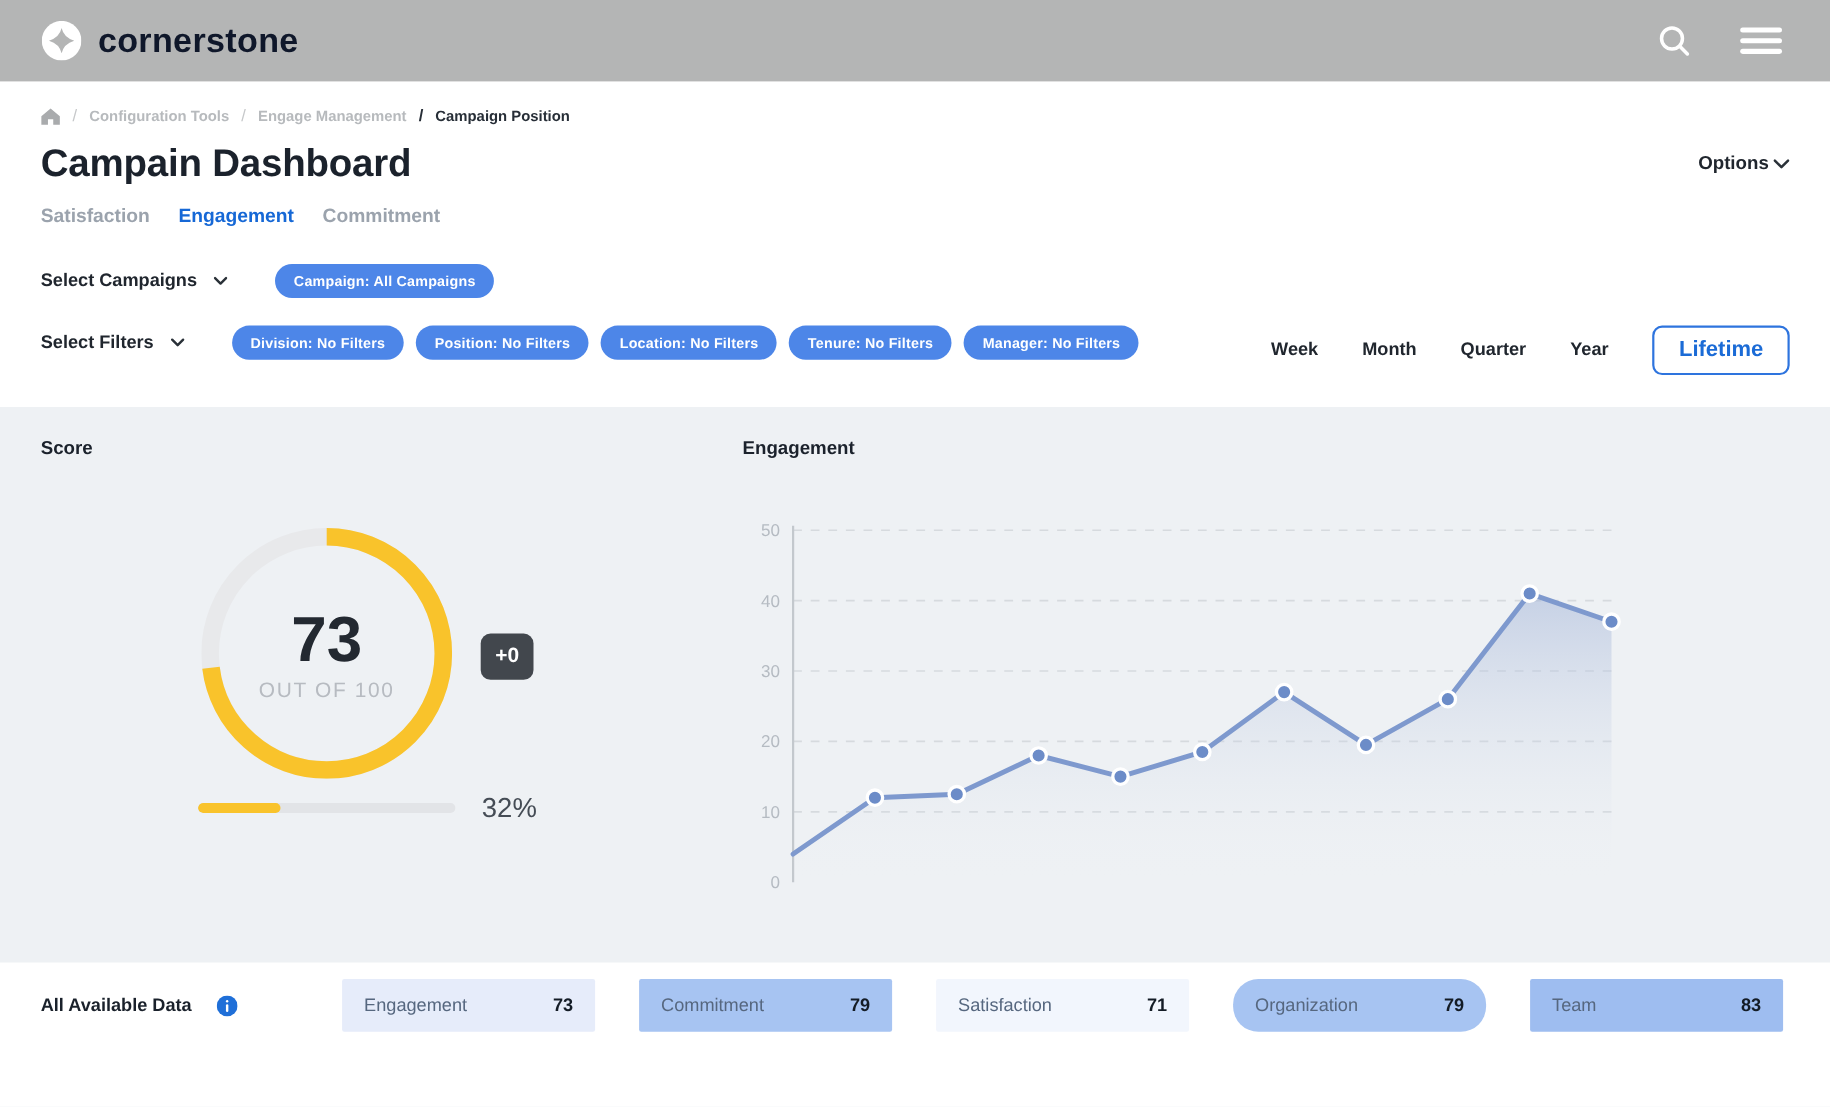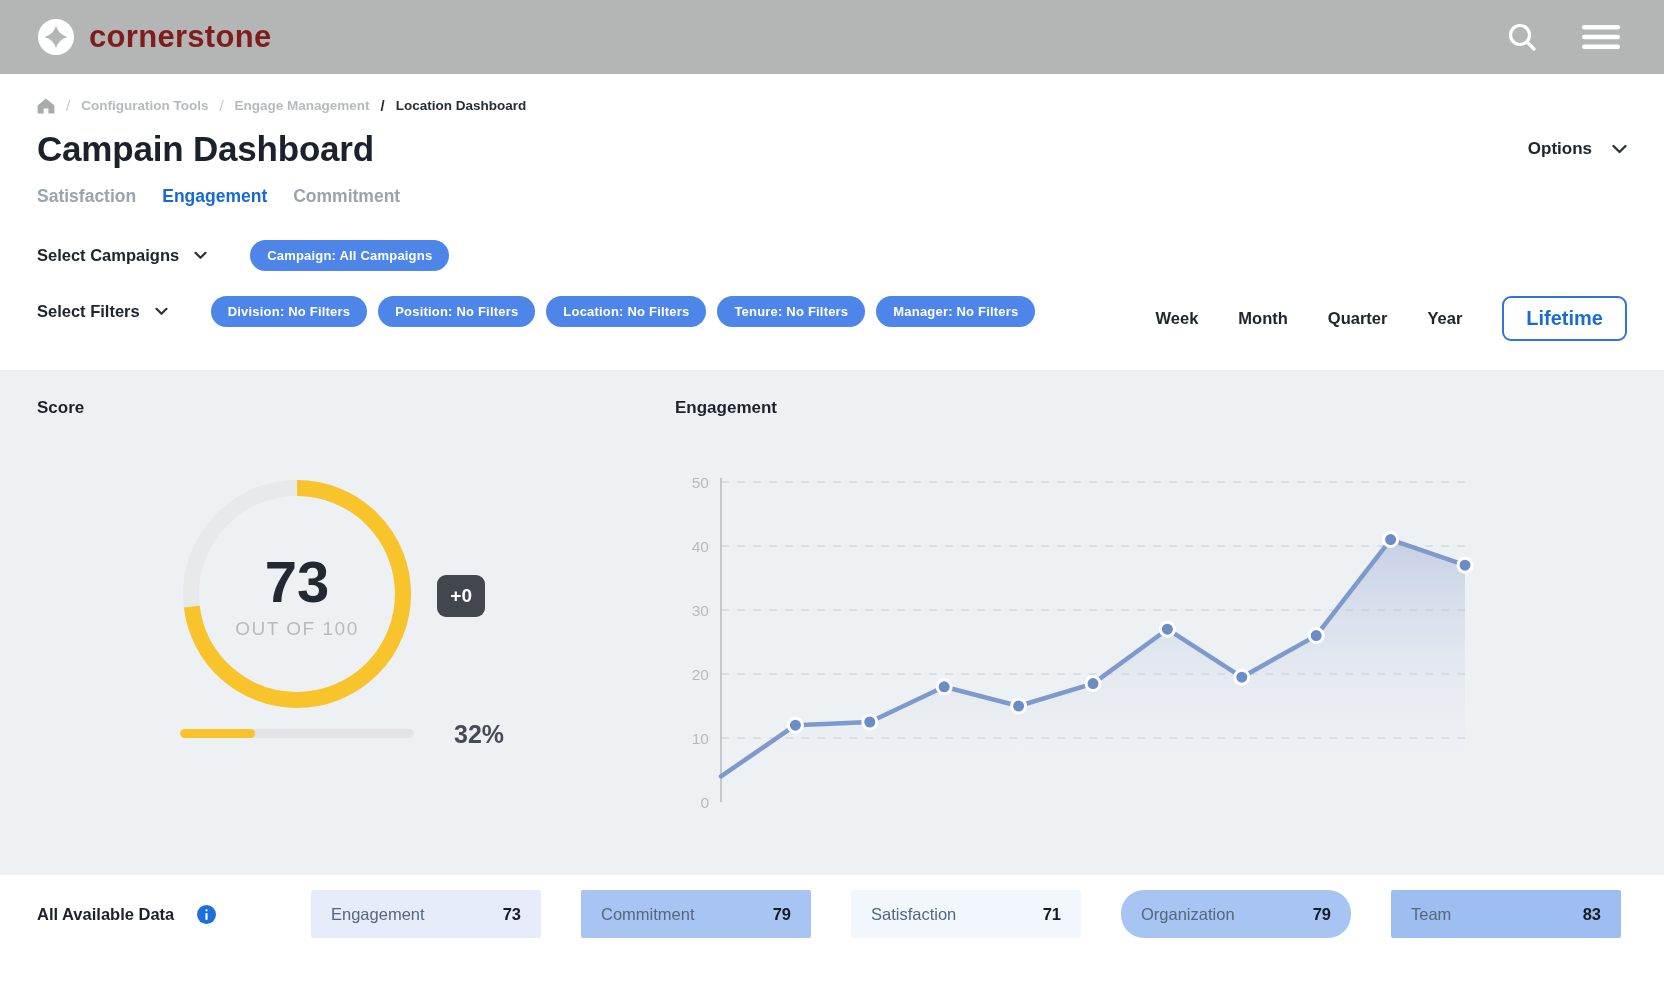--- a/index.html
+++ b/index.html
@@ -3,35 +3,35 @@
 <meta charset="utf-8">
 <style>
   * { box-sizing: border-box; }
   html,body { margin:0; padding:0; }
   body { font-family:"Liberation Sans", sans-serif; background:#ffffff; }
   .page { width:1664px; height:1006px; background:#fff; position:relative; overflow:hidden; }
 
   
   .appbar { height:74px; background:#b4b5b5; display:flex; align-items:center; padding:0 42px 0 38px; }
   .brand { display:flex; align-items:center; gap:15px; }
-  .brand-text { color:#7f1d1d; font-size:31px; font-weight:700; letter-spacing:.3px; }
+  .brand-text { color:#0f172a; font-size:31px; font-weight:700; letter-spacing:.3px; }
   .appbar-actions { margin-left:auto; display:flex; align-items:center; gap:42px; }
   .icon-btn { display:flex; align-items:center; cursor:pointer; }
 
   
   .content { padding:0 37px; }
   .breadcrumb { margin-top:23px; display:flex; align-items:center; gap:11px; font-size:13.5px; color:#b7babd; font-weight:600; }
   .crumb { cursor:pointer; }
   .crumb-sep { color:#c6c8ca; font-weight:400; font-size:15px; }
   .crumb-sep.dark { color:#272e37; font-weight:600; }
   .crumb.current { color:#272e37; font-weight:700; }
 
   .title-row { margin-top:15px; display:flex; align-items:center; justify-content:space-between; }
   h1 { margin:0; font-size:35px; font-weight:800; color:#1b222c; letter-spacing:-.2px; }
-  .options { display:flex; align-items:center; gap:20px; font-size:17px; font-weight:700; color:#20262e; cursor:pointer; }
+  .options { display:flex; align-items:center; gap:4px; font-size:17px; font-weight:700; color:#20262e; cursor:pointer; }
 
   .tabs { margin-top:17px; display:flex; gap:26px; }
   .tab { font-size:17.5px; font-weight:700; color:#9ba3ad; cursor:pointer; }
   .tab.active { color:#1668d6; }
 
   .campaign-row { margin-top:33px; display:flex; align-items:center; }
   .select-label { font-size:16.5px; font-weight:700; color:#20262e; display:flex; align-items:center; gap:15px; cursor:pointer; }
   .pill { background:#4d86e8; color:#fff; font-size:13px; font-weight:600; padding:8px 17px; border-radius:16px; letter-spacing:.2px; white-space:nowrap; cursor:pointer; }
   .campaign-row .pill { margin-left:43px; }
 
@@ -52,22 +52,22 @@
   .gauge-wrap { width:228px; margin:62px auto 0; position:relative; }
   .gauge-center { position:absolute; inset:0; display:flex; flex-direction:column; align-items:center; justify-content:center; }
   .gauge-value { font-size:58px; font-weight:800; color:#232931; line-height:1; }
   .gauge-sub { margin-top:7px; font-size:19px; color:#b7bbc1; letter-spacing:1.5px; }
   .delta-badge { position:absolute; right:-74px; top:50%; transform:translateY(-50%);
     background:#42474d; color:#fff; font-size:19px; font-weight:600; padding:10px 13px; border-radius:9px; }
   .rr-label { margin-top:36px; text-align:center; font-size:19px; color:#b9bdc3; letter-spacing:2.5px; }
   .progress-row { width:234px; margin:17px auto 0; position:relative; }
   .progress-track { height:9px; background:#e2e4e7; border-radius:5px; overflow:hidden; }
   .progress-fill { height:100%; background:#f9c32b; border-radius:5px; }
-  .progress-pct { position:absolute; left:274px; top:50%; transform:translateY(-50%);
-    font-size:25px; font-weight:700; color:#454c55; }
+  .progress-pct { position:absolute; left:258px; top:50%; transform:translateY(-50%);
+    font-size:25px; font-weight:400; color:#454c55; }
 
   .chart-col { margin-left:118px; }
   #chart-svg { margin-top:52px; display:block; }
 
   
   .summary-row { display:flex; align-items:center; margin:15px 37px 0; height:48px; }
   .all-data { width:274px; flex:none; display:flex; align-items:flex-start; gap:23px;
     font-size:16.5px; font-weight:700; color:#1a212b; }
   .cards { display:flex; gap:40px; }
   .card { width:230px; height:48px; padding:0 20px; display:flex; align-items:center;
@@ -111,21 +111,21 @@
       <span class="icon-btn">
         <svg width="18" height="16" viewBox="0 0 18 16">
           <path d="M9 0.6 L17.4 7.6 V15.4 H11.4 V10.4 H6.6 V15.4 H0.6 V7.6 Z" fill="#a9abad"></path>
         </svg>
       </span>
       <span class="crumb-sep">/</span>
       <span class="crumb">Configuration Tools</span>
       <span class="crumb-sep">/</span>
       <span class="crumb">Engage Management</span>
       <span class="crumb-sep dark">/</span>
-      <span class="crumb current">Location Dashboard</span>
+      <span class="crumb current">Campaign Position</span>
     </div>
 
     <div class="title-row">
       <h1>Campain Dashboard</h1>
       <div class="options">
         <span>Options</span>
         <svg width="15" height="10" viewBox="0 0 15 10" fill="none">
           <path d="M1.5 2 L7.5 8 L13.5 2" stroke="#2a3138" stroke-width="2.3" stroke-linecap="round" stroke-linejoin="round"></path>
         </svg>
       </div>

